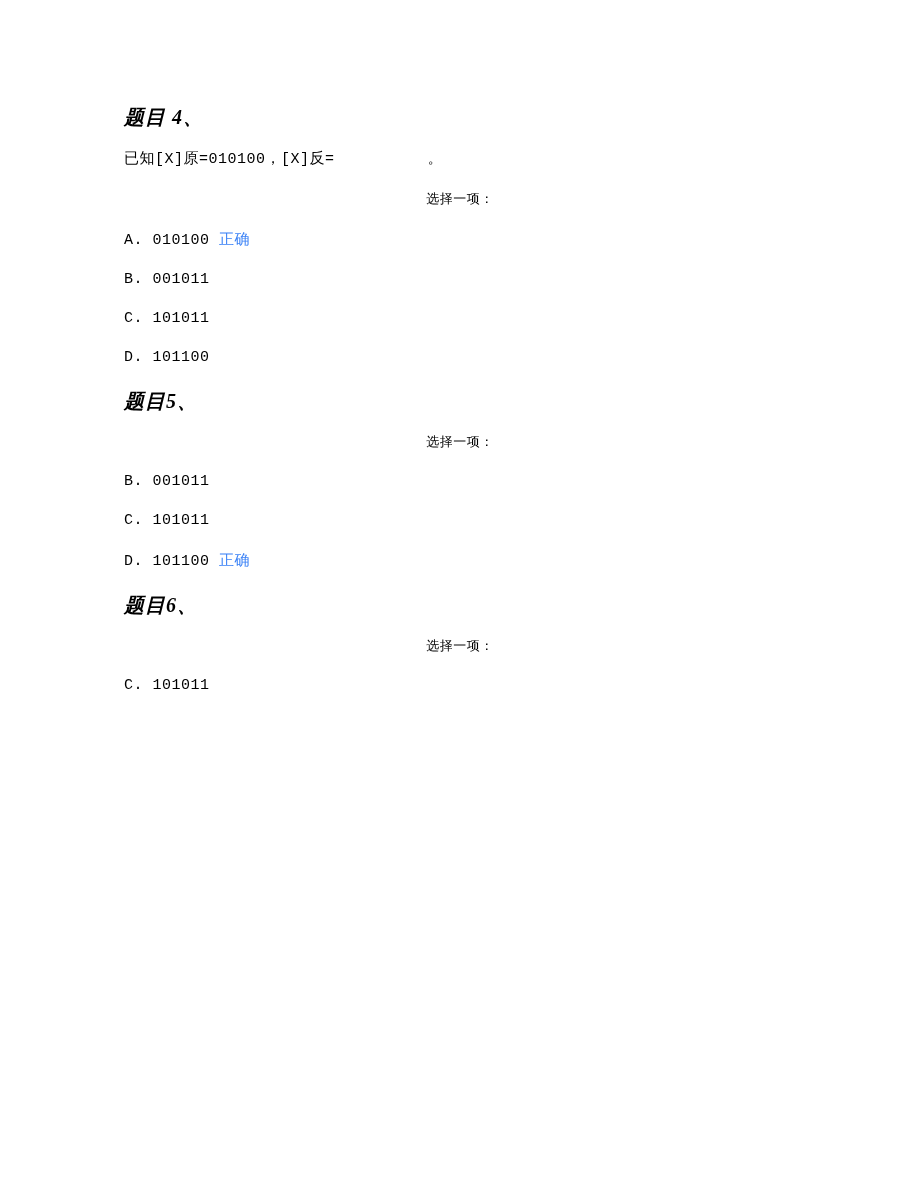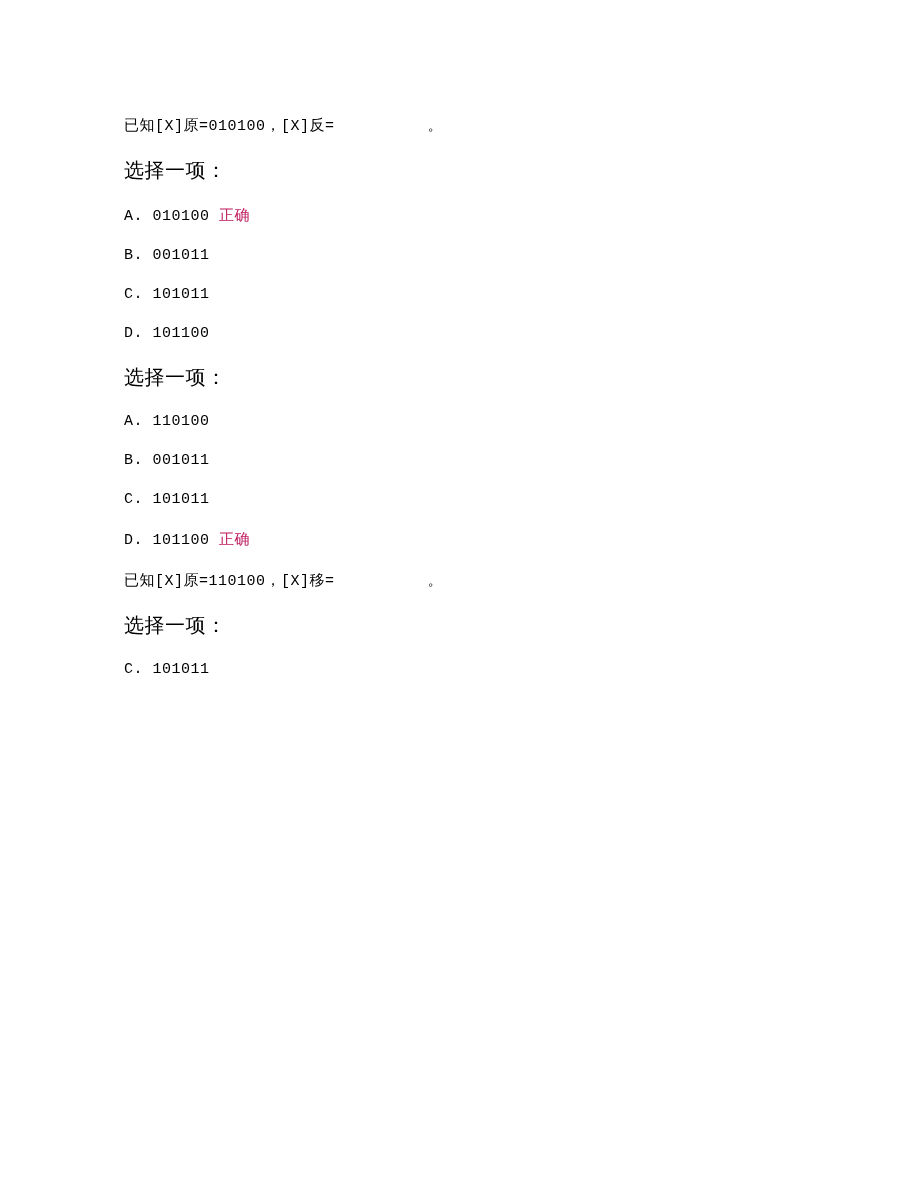--- a/index.html
+++ b/index.html
@@ -23,76 +23,76 @@
     font-size: 20px;
     margin: 0 0 18px 0;
     letter-spacing: 1px;
   }
   .q-stem {
     font-size: 15px;
     margin: 12px 0 22px 0;
     letter-spacing: 0.5px;
   }
   .q-select {
-    font-size: 20px;
+    font-size: 13px;
     margin: 0 0 22px 0;
     letter-spacing: 0.5px;
+    text-align: center;
   }
   .q-option {
     font-size: 15px;
     margin: 0 0 22px 0;
     letter-spacing: 0.5px;
   }
   .correct {
-    color: #be185d;
+    color: #3b82f6;
     font-family: Liberation Mono, monospace;
   }
   .mono {
     font-family: "SimSun", "宋体", "Courier New", monospace;
   }
 </style>
 </head>
 <body>
 
 <div class="page">
 
   <div class="question">
+    <p class="q-title">题目 4、</p>
     <p class="q-stem mono">已知[X]原=010100，[X]反=　　　　　　。</p>
     <p class="q-select">选择一项：</p>
     <p class="q-option mono">
       <span>A.&nbsp;010100</span><span class="correct"> 正确</span>
     </p>
     <p class="q-option mono">
       <span>B.&nbsp;001011</span><span class="correct"></span>
     </p>
     <p class="q-option mono">
       <span>C.&nbsp;101011</span><span class="correct"></span>
     </p>
     <p class="q-option mono">
       <span>D.&nbsp;101100</span><span class="correct"></span>
     </p>
   </div>
 
   <div class="question">
+    <p class="q-title">题目5、</p>
     <p class="q-select">选择一项：</p>
-    <p class="q-option mono">
-      <span>A.&nbsp;110100</span><span class="correct"></span>
-    </p>
     <p class="q-option mono">
       <span>B.&nbsp;001011</span><span class="correct"></span>
     </p>
     <p class="q-option mono">
       <span>C.&nbsp;101011</span><span class="correct"></span>
     </p>
     <p class="q-option mono">
       <span>D.&nbsp;101100</span><span class="correct"> 正确</span>
     </p>
   </div>
 
   <div class="question">
-    <p class="q-stem mono">已知[X]原=110100，[X]移=　　　　　　。</p>
+    <p class="q-title">题目6、</p>
     <p class="q-select">选择一项：</p>
     <p class="q-option mono">
       <span>C.&nbsp;101011</span><span class="correct"></span>
     </p>
   </div>
 
 </div>
 
 </body></html>

